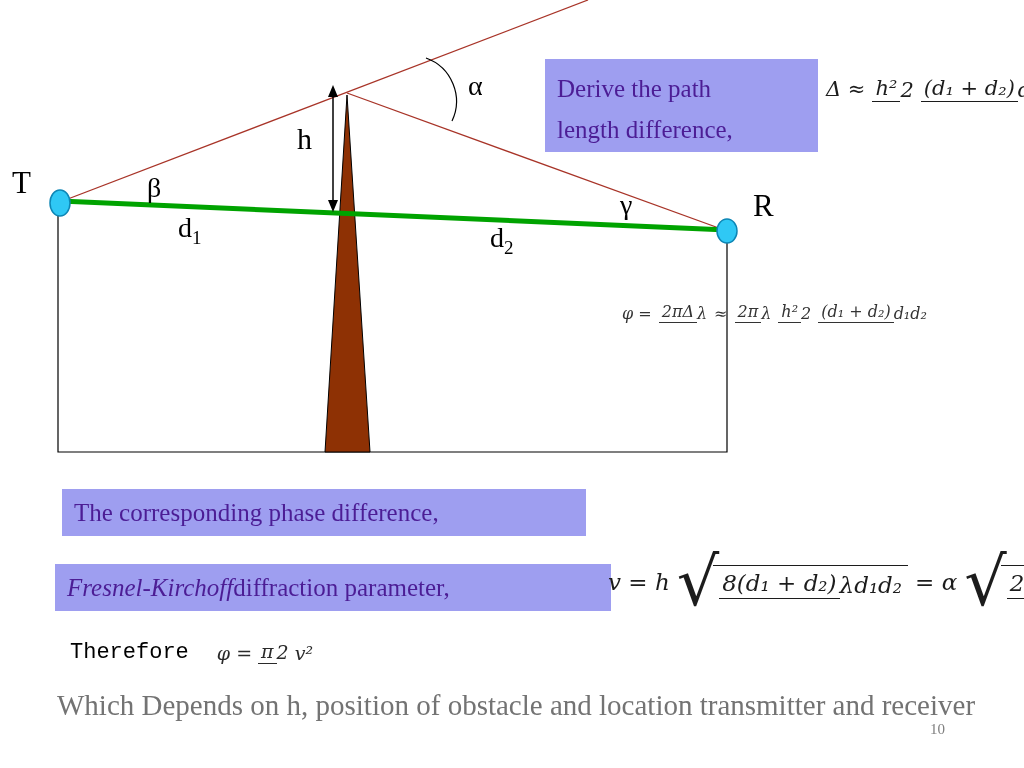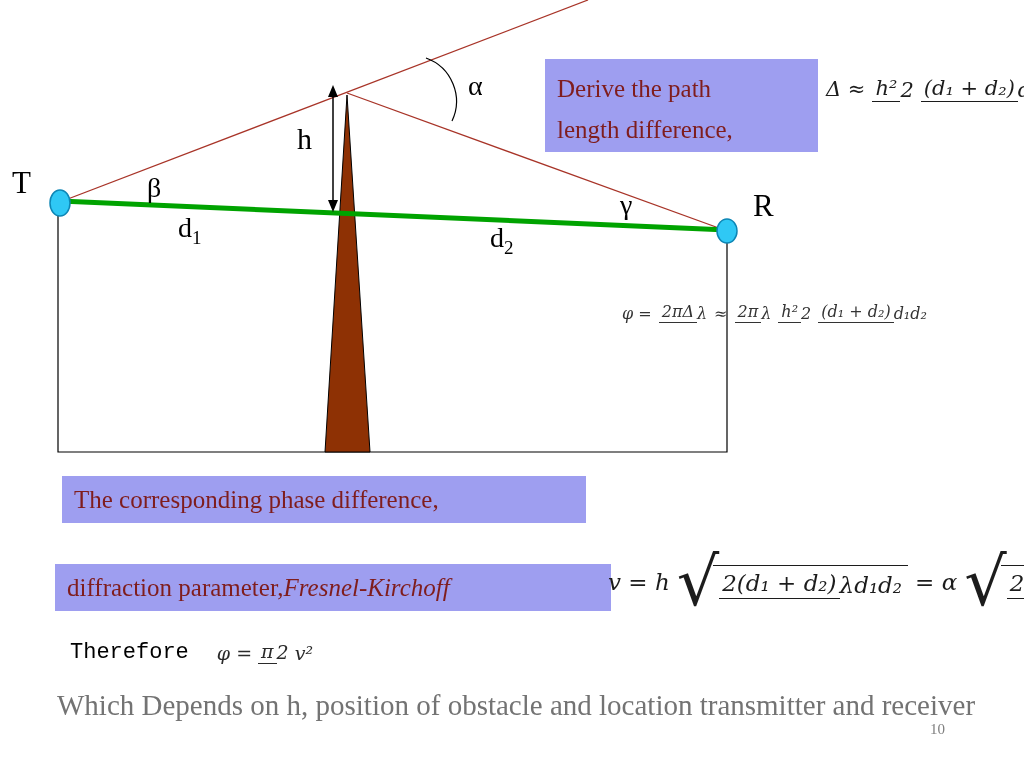--- a/index.html
+++ b/index.html
@@ -4,21 +4,21 @@
 <style>
   html,body { margin:0; padding:0; background:#fff; }
   #slide {
     position:relative; width:1024px; height:768px; background:#ffffff;
     overflow:hidden; font-family:"Liberation Serif", serif; color:#000;
   }
   #diagram-svg { position:absolute; left:0; top:0; }
   .dlabel { position:absolute; font-family:"Liberation Serif", serif; color:#000; white-space:nowrap; }
   .dlabel sub { font-size:0.68em; }
   .txtbox {
-    position:absolute; background:#9e9ef0; font-size:25px; color:#7f1d1d;
+    position:absolute; background:#9e9ef0; font-size:25px; color:#4c1d95;
   }
   .txtbox.oneline { display:flex; align-items:center; padding:0 12px; }
   .formula {
     position:absolute; font-family:"DejaVu Serif","Liberation Serif", serif;
     font-style:italic; color:#1c1c1c; display:flex; align-items:center; gap:7px;
     white-space:nowrap;
   }
   .frac { display:inline-flex; flex-direction:row; align-items:center; line-height:1.15; }
   .frac .num { border-bottom:1.4px solid currentColor; padding:0 3px 1px 3px; }
   .frac .den { padding-top:1px; }
@@ -65,25 +65,25 @@
   <div class="dlabel" style="left:147px; top:172px; font-size:28px;">β</div>
   <div class="dlabel" style="left:178px; top:212px; font-size:28px;"><span>d</span><sub>1</sub></div>
   <div class="dlabel" style="left:490px; top:222px; font-size:28px;text-align:center;"><span>d</span><sub>2</sub></div>
   <div class="dlabel" style="left:620px; top:189px; font-size:28px;">γ</div>
   <div class="dlabel" style="left:753px; top:188px; font-size:31px;">R</div>
   <div class="dlabel" style="left:297px; top:122px; font-size:30px;">h</div>
   <div class="dlabel" style="left:468px; top:70px; font-size:28px;">α</div>
 
   <div class="txtbox" style="left:545px; top:59px; width:200px; height:73px; padding:10px 61px 10px 12px; line-height:1.62;">Derive the path length difference,</div>
 
-  <div class="txtbox oneline" style="left:62px; top:476px; width:500px; height:47px;">The corresponding phase difference,</div>
+  <div class="txtbox oneline" style="left:62px; top:489px; width:500px; height:47px;">The corresponding phase difference,</div>
 
   <div class="txtbox oneline" style="left:55px; top:564px; width:532px; height:47px;">
+      <span style="font-style:italic;">Fresnel-Kirchoff</span>
       <span> diffraction parameter,</span>
-      <span style="font-style:italic;">Fresnel-Kirchoff</span>
     </div>
 
   <div class="formula" style="left:826px; top:76px; font-size:21px;">
     <span>Δ ≈</span>
     <span class="frac">
       <span class="num">h²</span>
       <span class="den">2</span>
     </span>
     <span class="frac">
       <span class="num">(d₁ + d₂)</span>
@@ -111,21 +111,21 @@
       <span class="den">d₁d₂</span>
     </span>
   </div>
 
   <div class="formula" style="left:608px; top:558px; font-size:23px;">
     <span>v = h</span>
     <span class="sqrt">
       <span class="rad">√</span>
       <span class="radicand">
         <span class="frac">
-          <span class="num">2(d₁ + d₂)</span>
+          <span class="num">8(d₁ + d₂)</span>
           <span class="den">λd₁d₂</span>
         </span>
       </span>
     </span>
     <span>= α</span>
     <span class="sqrt">
       <span class="rad">√</span>
       <span class="radicand">
         <span class="frac">
           <span class="num">2d₁d₂</span>

